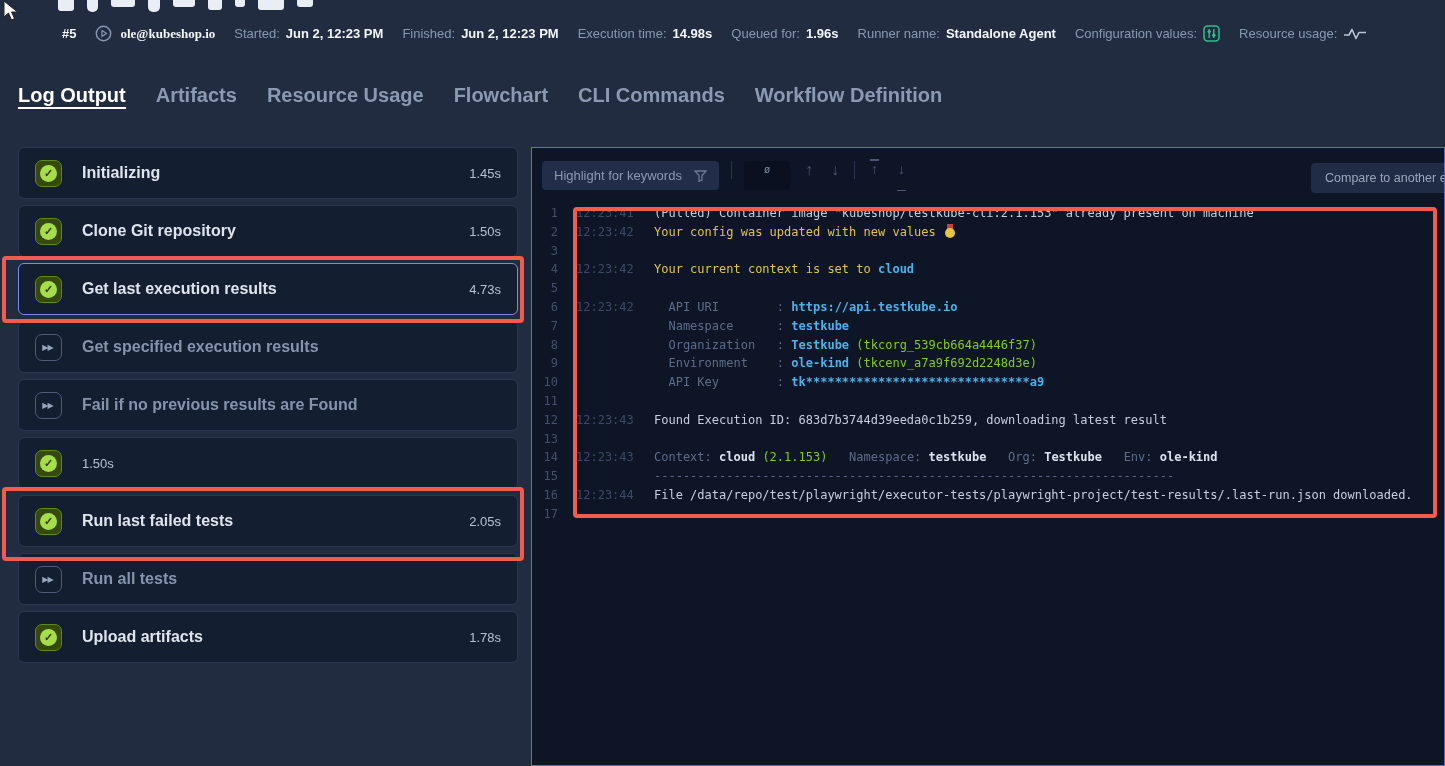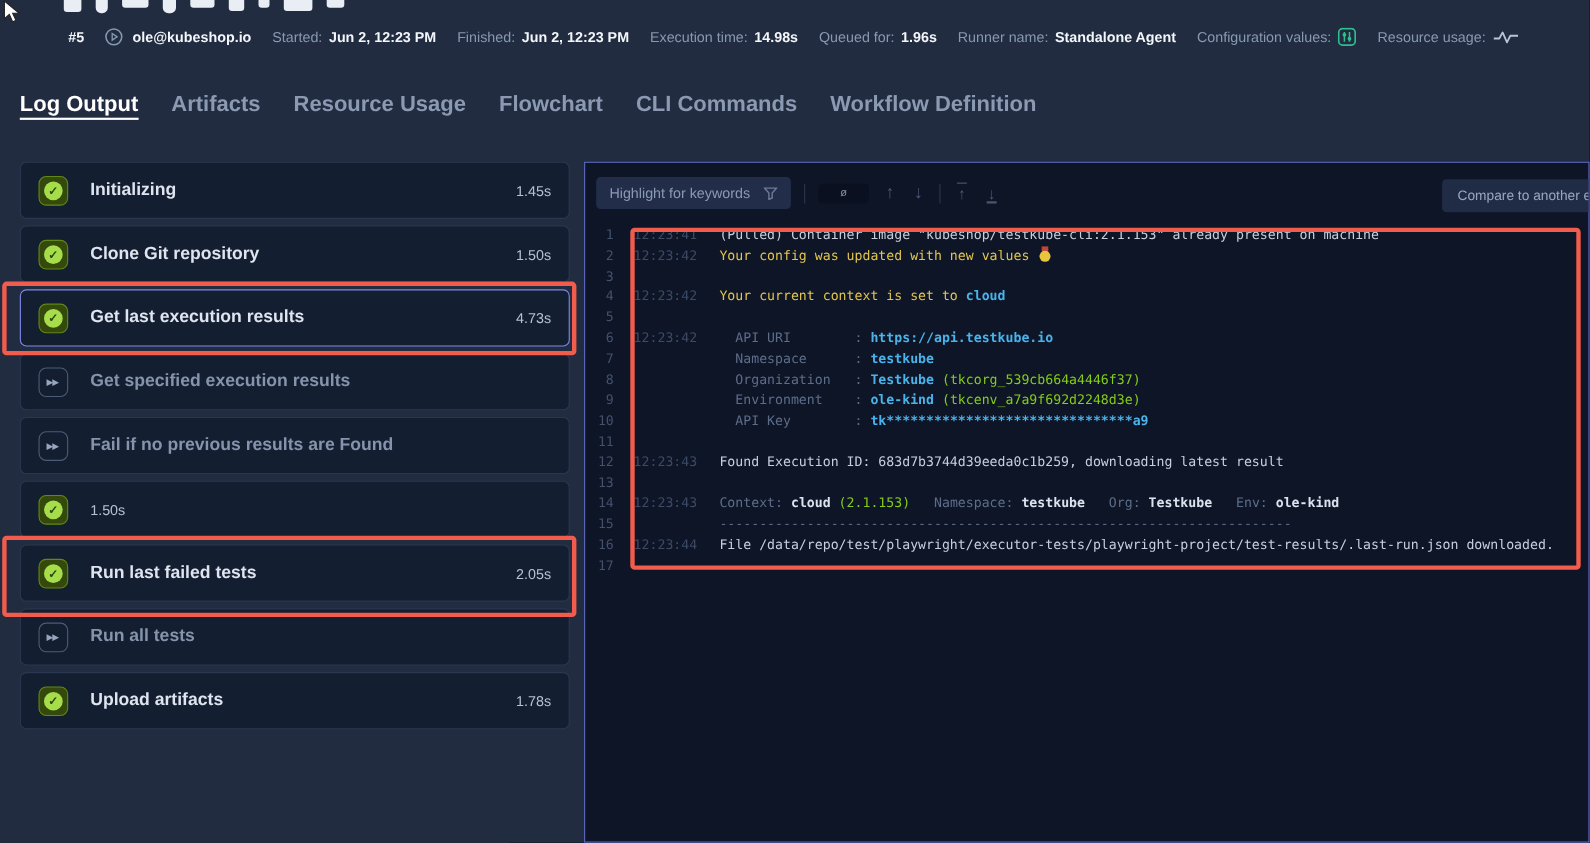--- a/index.html
+++ b/index.html
@@ -18,21 +18,21 @@
   .title-clip i:nth-child(5){width:22px;}
   .title-clip i:nth-child(6){width:14px;height:10px;}
   .title-clip i:nth-child(7){width:10px;}
   .title-clip i:nth-child(8){width:26px;height:10px;}
   .title-clip i:nth-child(9){width:16px;}
   
   .cursor{position:absolute;left:1px;top:0;z-index:50;}
   
   .header-meta{position:absolute;top:25px;left:62px;display:flex;align-items:center;gap:19px;font-size:13px;white-space:nowrap;}
   .run-number{color:#f3f6fa;font-weight:bold;}
-  .user-group{display:flex;align-items:center;gap:8px;}
+  .user-group{display:flex;align-items:center;gap:8px;font-family:Liberation Serif, serif;}
   .user-email{color:#f3f6fa;font-weight:bold;}
   .meta-item{display:flex;align-items:center;gap:6px;}
   .meta-label{color:#8799b0;}
   .meta-value{color:#f3f6fa;font-weight:bold;}
   .meta-icon{display:inline-flex;align-items:center;}
   
   .tabs{position:absolute;top:84px;left:18px;display:flex;gap:30px;}
   .tab{font-size:20px;font-weight:bold;color:#8b9ab2;cursor:pointer;}
   .tab.active{color:#ffffff;border-bottom:2px solid #ffffff;}
   
@@ -47,21 +47,21 @@
         display:flex;align-items:center;justify-content:center;}
   .step-icon.skipped{width:27px;height:27px;border-radius:7px;border:1px solid #4c5b77;
         display:flex;align-items:center;justify-content:center;}
   .ff{color:#97a5bd;font-size:8px;letter-spacing:-1px;transform:translateX(-1px);}
   .step-label{font-size:16px;font-weight:bold;color:#dee5ef;flex:1;}
   .step.skipped .step-label{color:#8594ac;}
   .step-duration{font-size:13px;color:#b6c1d2;}
   
   .log-panel{position:absolute;left:531px;top:147px;right:0;bottom:0;background:#0d1527;
         border:1px solid #5f6cc6;overflow:hidden;box-sizing:border-box;}
-  .toolbar{display:flex;align-items:center;padding:13px 0 9px 10px;gap:12px;}
+  .toolbar{display:flex;padding:13px 0 9px 10px;gap:12px;}
   .hl-dropdown{display:flex;align-items:center;gap:12px;background:#222e49;border-radius:4px;
         padding:7px 12px;color:#8b99b2;font-size:13px;cursor:pointer;}
   .tb-divider{width:1px;height:18px;background:#2a364f;}
   .match-badge{background:#0a101f;border-radius:4px;padding:4px 20px;color:#8292ab;font-size:10px;line-height:10px;}
   .nav-arrow{color:#4b5873;font-size:16px;cursor:pointer;padding:0 3px;}
   .jump{position:relative;color:#4b5873;font-size:14px;cursor:pointer;padding:0 4px;}
   .jump-top::before{content:"";position:absolute;top:-2px;left:3px;right:3px;height:1.5px;background:currentColor;}
   .jump-bottom::after{content:"";position:absolute;bottom:-1px;left:3px;right:3px;height:1.5px;background:currentColor;}
   .compare-btn{position:absolute;top:15px;left:779px;background:#202b46;border-radius:4px;
         padding:8px 14px;font-size:12.5px;color:#9aa7bd;white-space:nowrap;cursor:pointer;}

